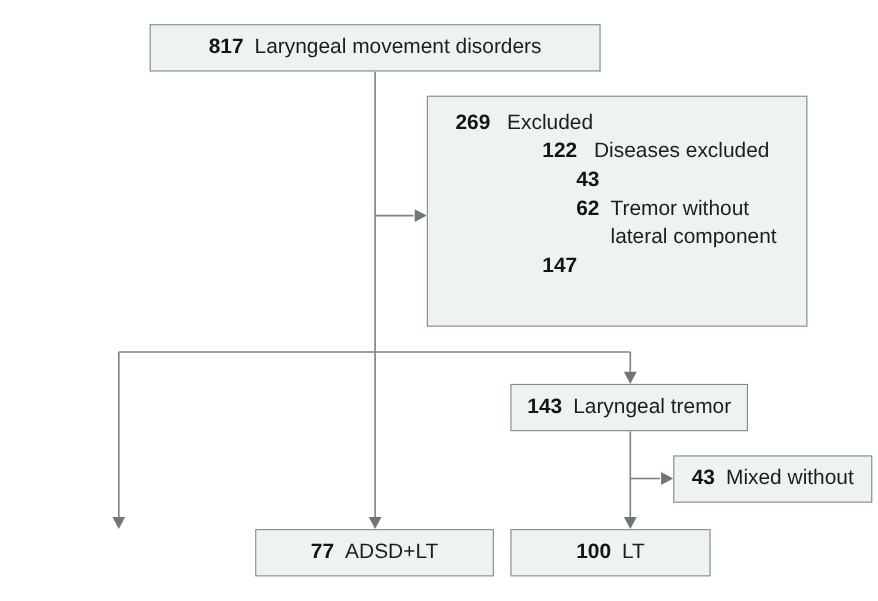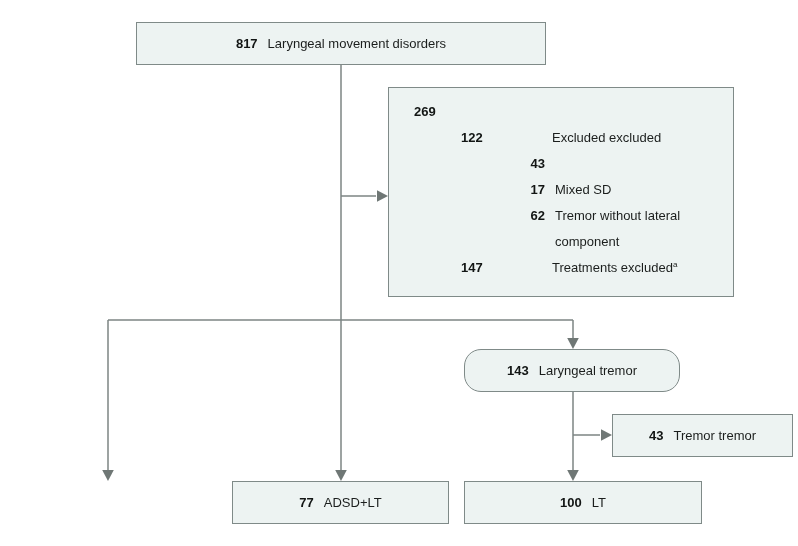--- a/index.html
+++ b/index.html
@@ -20,52 +20,52 @@
     position: absolute;
     left: 0; top: 0;
     width: 798px; height: 546px;
     pointer-events: none;
   }
   .box {
     position: absolute;
     background: #edf3f2;
     border: 1.5px solid #7f8a88;
     box-sizing: border-box;
-    font-size: 13px;
+    font-size: 19px;
     line-height: 1.2;
   }
   .center-box {
     display: flex;
     align-items: center;
     justify-content: center;
   }
   .num {
     font-weight: bold;
     color: #121514;
   }
   .center-box .num { margin-right: 10px; }
   
   .box-top      { left: 136px; top: 22px;  width: 410px; height: 43px; }
   .box-excluded { left: 388px; top: 87px;  width: 346px; height: 210px; padding: 11px 12px 0 0; }
-  .box-lt143    { left: 464px; top: 349px; width: 216px; height: 43px; border-radius: 17px; }
+  .box-lt143    { left: 464px; top: 349px; width: 216px; height: 43px; }
   .box-mixed43  { left: 612px; top: 414px; width: 181px; height: 43px; }
   .box-adsd     { left: 2px;   top: 481px; width: 216px; height: 43px; }
   .box-adsdlt   { left: 232px; top: 481px; width: 217px; height: 43px; justify-content: center; }
-  .box-lt100    { left: 464px; top: 481px; width: 238px; height: 43px; }
+  .box-lt100    { left: 464px; top: 481px; width: 182px; height: 43px; }
   
   .row {
     display: flex;
     align-items: flex-start;
     line-height: 26px;
   }
   .row .num { flex-shrink: 0; }
   .row .lbl { flex: 1 1 auto; }
   .lvl0 { padding-left: 25px; justify-content: space-between; }
   .lvl0 .num { width: 47px; }
-  .lvl1 { padding-left: 72px; gap: 44px; }
+  .lvl1 { padding-left: 104px; }
   .lvl1 .num { width: 47px; }
   .lvl2 { padding-left: 120px; }
   .lvl2 .num { width: 36px; text-align: right; margin-right: 10px; }
   sup {
     font-size: 0.62em;
     line-height: 0;
     vertical-align: super;
   }
 </style>
 </head>
@@ -101,50 +101,46 @@
   </svg>
 
   <div class="box center-box box-top">
     <span class="num">817</span>
     <span class="lbl">Laryngeal movement disorders</span>
   </div>
 
   <div class="box box-excluded">
     <div class="row lvl0">
       <span class="num">269</span>
+      <span class="lbl">Excluded</span>
     </div>
     <div class="row lvl1">
       <span class="num">122</span>
-      <span class="lbl">Excluded excluded</span>
+      <span class="lbl">Diseases excluded</span>
     </div>
     <div class="row lvl2">
       <span class="num">43</span>
-    </div>
-    <div class="row lvl2">
-      <span class="num">17</span>
-      <span class="lbl">Mixed SD</span>
     </div>
     <div class="row lvl2">
       <span class="num">62</span>
       <span class="lbl">Tremor without lateral component</span>
     </div>
     <div class="row lvl1">
       <span class="num">147</span>
-      <span class="lbl"><span>Treatments excluded</span><sup>a</sup></span>
     </div>
   </div>
 
   <div class="box center-box box-lt143">
     <span class="num">143</span>
     <span class="lbl">Laryngeal tremor</span>
   </div>
 
   <div class="box center-box box-mixed43">
     <span class="num">43</span>
-    <span class="lbl">Tremor tremor</span>
+    <span class="lbl">Mixed without</span>
   </div>
 
 
   <div class="box center-box box-adsdlt">
     <span class="num">77</span>
     <span class="lbl">ADSD+LT</span>
   </div>
 
   <div class="box center-box box-lt100">
     <span class="num">100</span>

